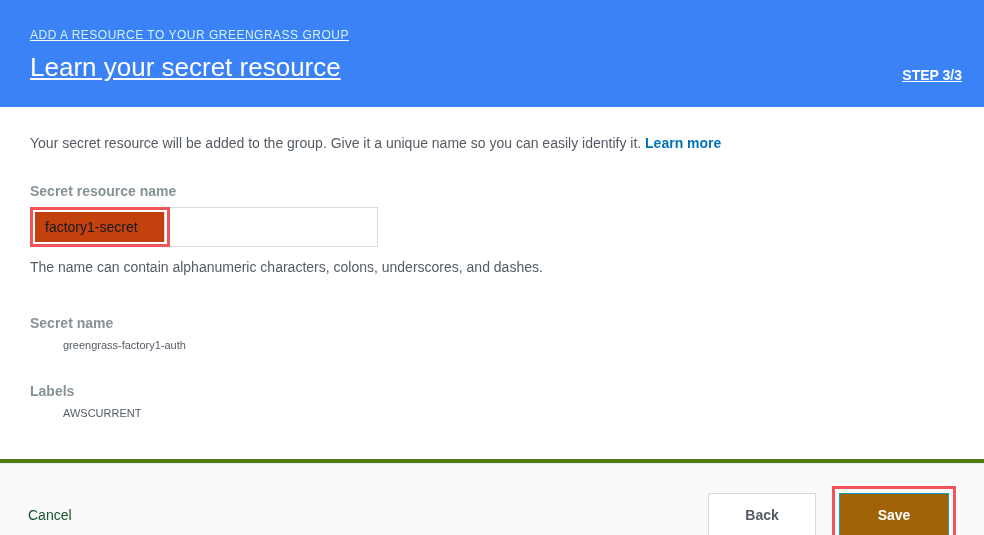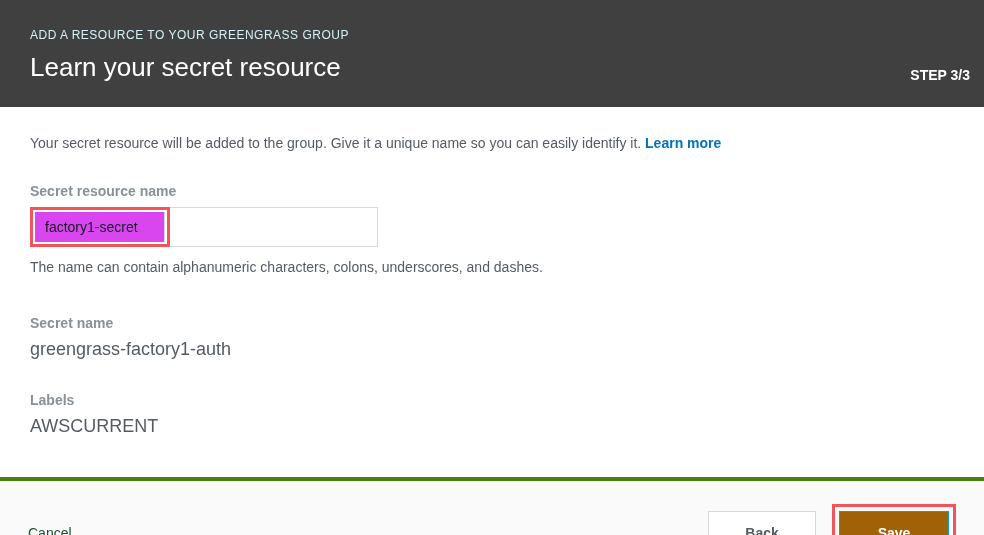--- a/index.html
+++ b/index.html
@@ -12,26 +12,27 @@
       background: #fafafa;
       color: #545b64;
       font-size: 14px;
     }
     .container {
       width: 984px;
       margin: 0;
       background: #fafafa;
     }
     .header {
-      background: #404040;
-      padding: 28px 14px 24px 30px;
+      background: #3b82f6;
+      padding: 28px 22px 24px 30px;
       color: #fff;
       display: flex;
       justify-content: space-between;
       align-items: flex-end;
+      text-decoration: underline;
     }
     .header-left {
       display: flex;
       flex-direction: column;
     }
     .header-breadcrumb {
       font-size: 12px;
       letter-spacing: 0.5px;
       text-transform: uppercase;
       color: #d4f1f7;
@@ -75,21 +76,21 @@
       padding: 2px;
       margin-bottom: 2px;
     }
     .text-input {
       width: 342px;
       height: 36px;
       padding: 6px 10px;
       font-size: 14px;
       color: #16191f;
       border: 1px solid #d5dbdb;
-      background: #d946ef;
+      background: #c2410c;
       line-height: 1;
     }
     .input-highlight .text-input {
       border-right: none;
       width: 130px;
       height: 30px;
       border: 1px solid #d5dbdb;
       border-top: none;
       border-left: none;
       border-bottom: none;
@@ -105,23 +106,24 @@
       height: 40px;
       width: 208px;
       margin-top: 0;
     }
     .hint {
       font-size: 14px;
       color: #545b64;
       margin-bottom: 40px;
     }
     .field-value {
-      font-size: 18px;
+      font-size: 11px;
       color: #545b64;
       margin-bottom: 26px;
+      margin-left: 33px;
     }
     .section {
       margin-bottom: 0;
     }
     .footer {
       background: #fafafa;
       padding: 22px 28px 22px 28px;
       display: flex;
       justify-content: space-between;
       align-items: center;

